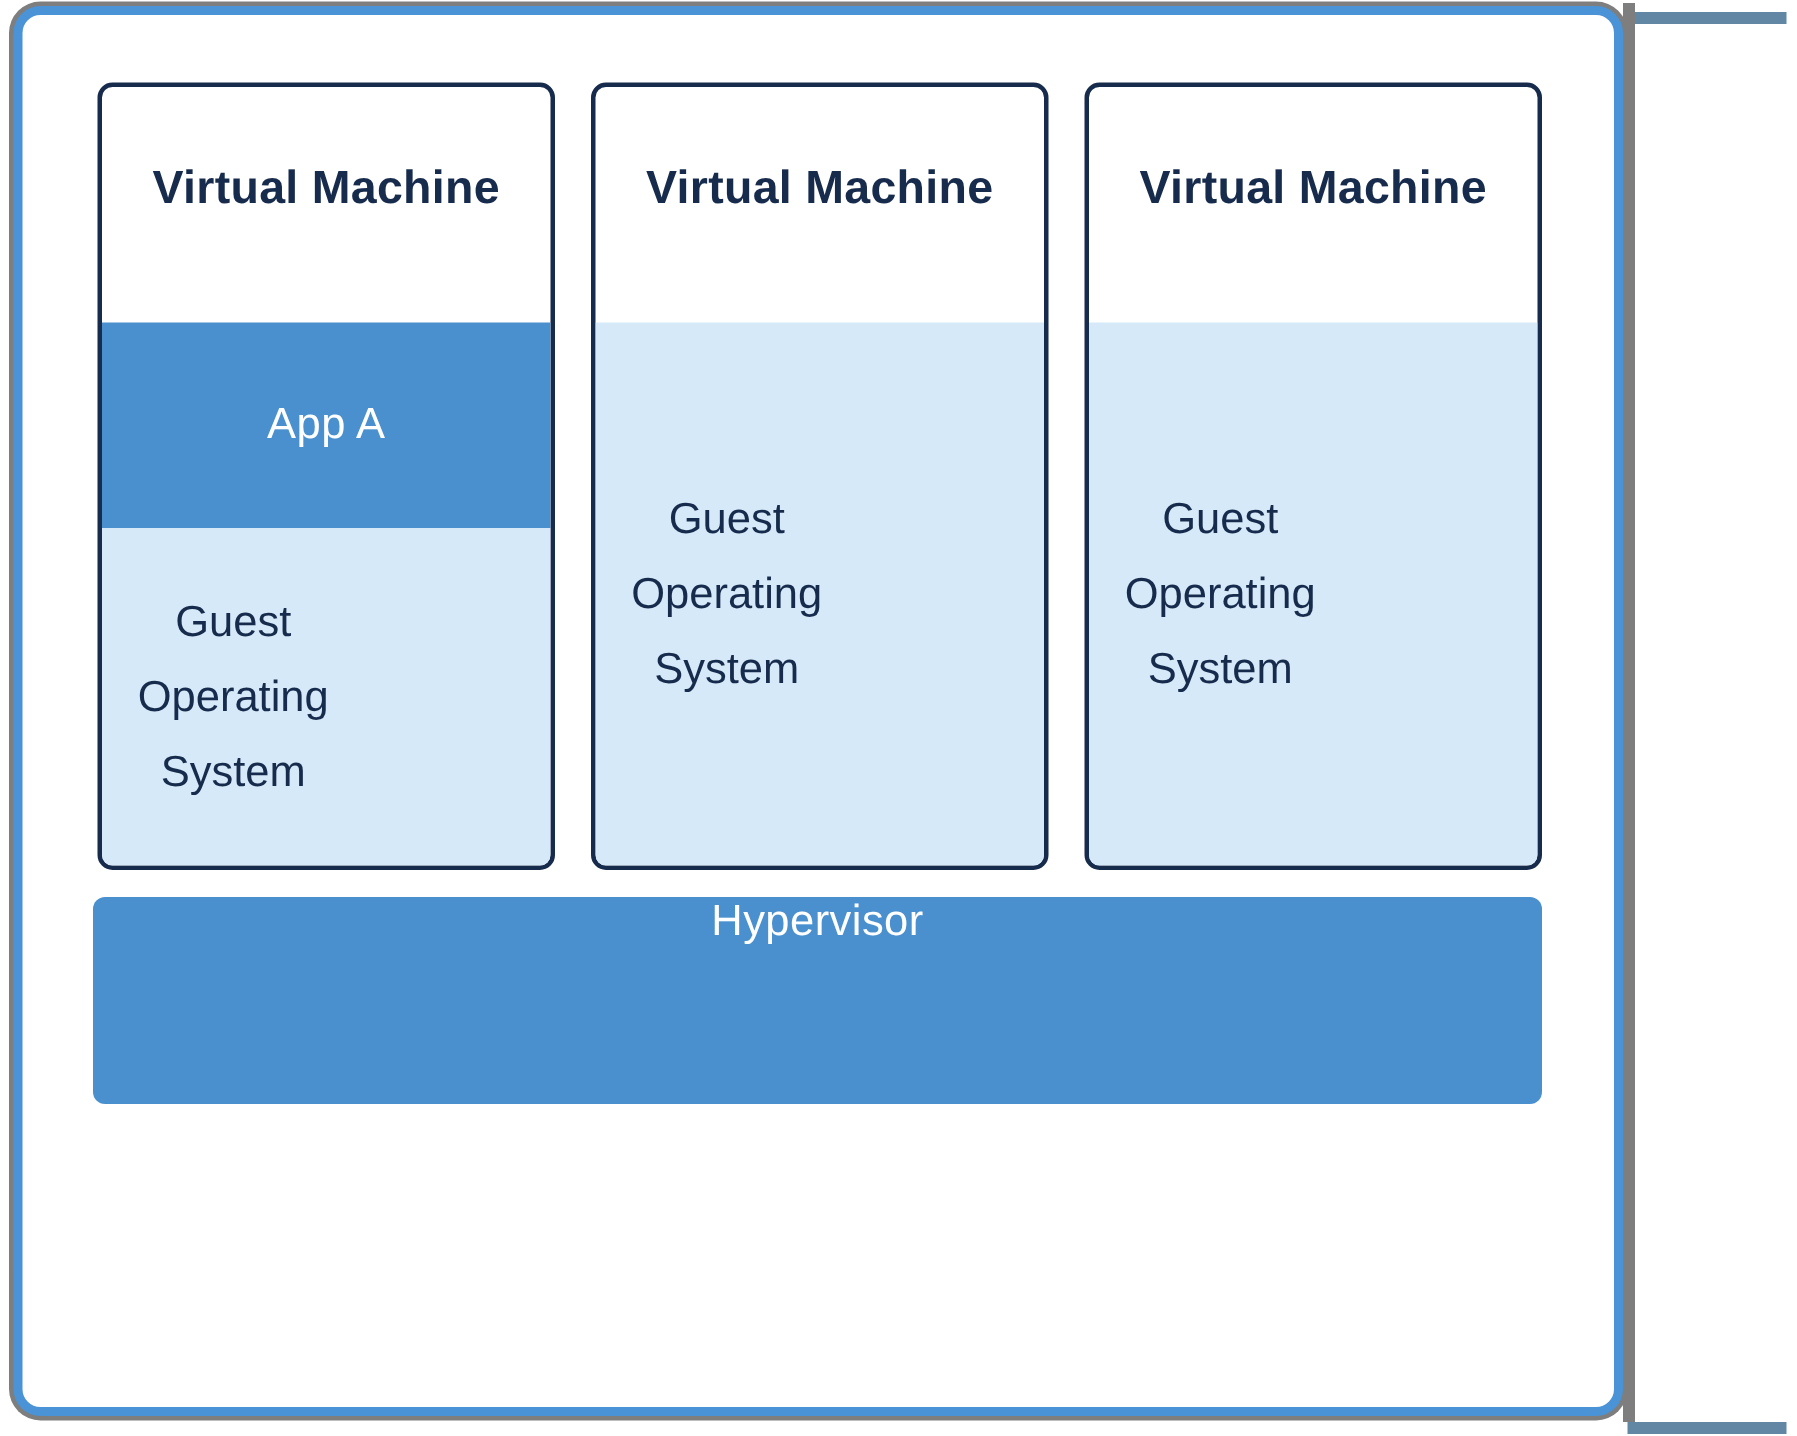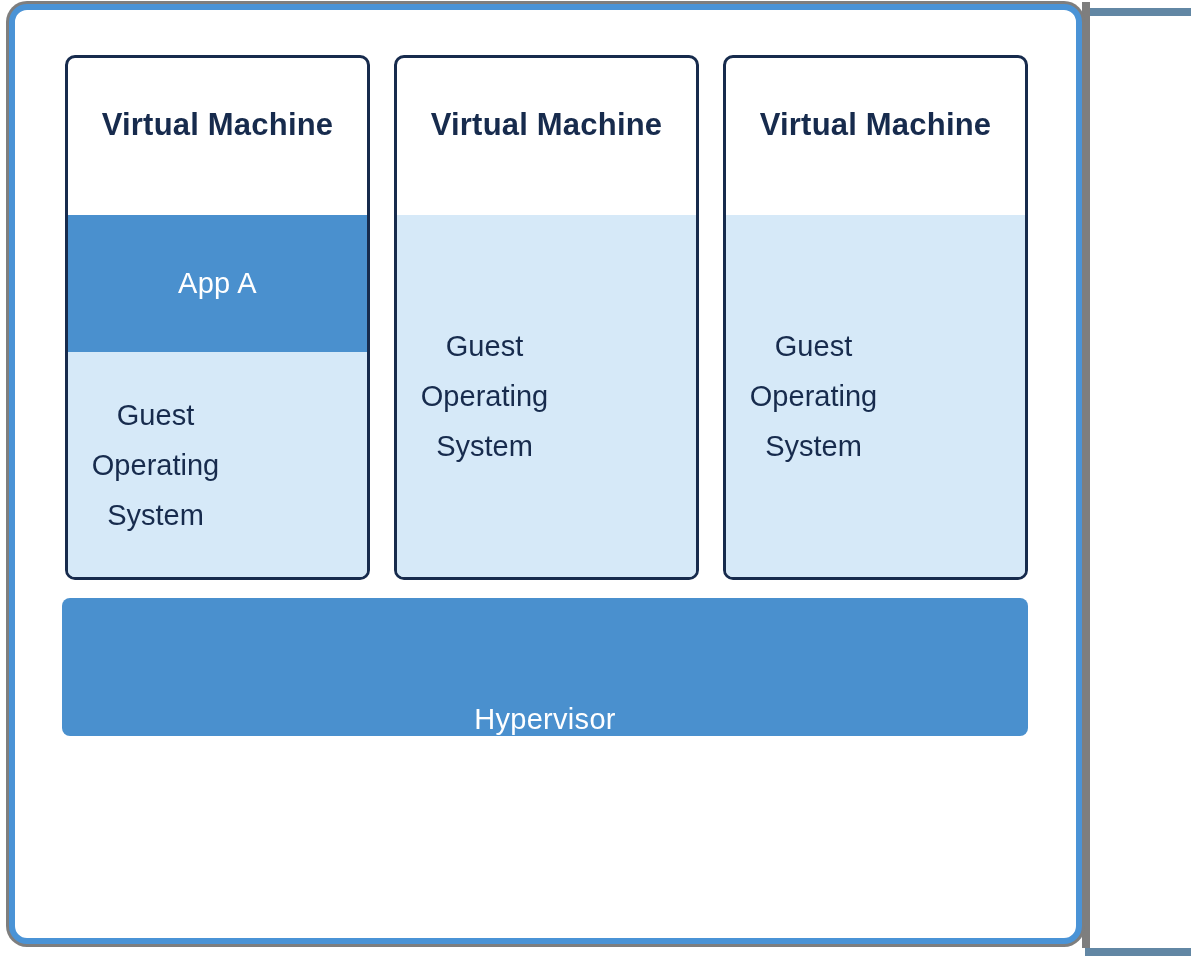--- a/index.html
+++ b/index.html
@@ -113,21 +113,21 @@
     margin:0;
     width:175px;
     line-height:50px;
   }
   .bar{
     position:absolute;
     left:47px;
     width:966px;
     border-radius:8px;
     display:flex;
-    align-items:flex-end;
+    align-items:flex-start;
     justify-content:center;
     color:var(--white_text);
     font-size:29px;
     letter-spacing:0.3px;
   }
   .hypervisor{
     top:588px;
     height:138px;
     background:var(--app_blue);
   }

